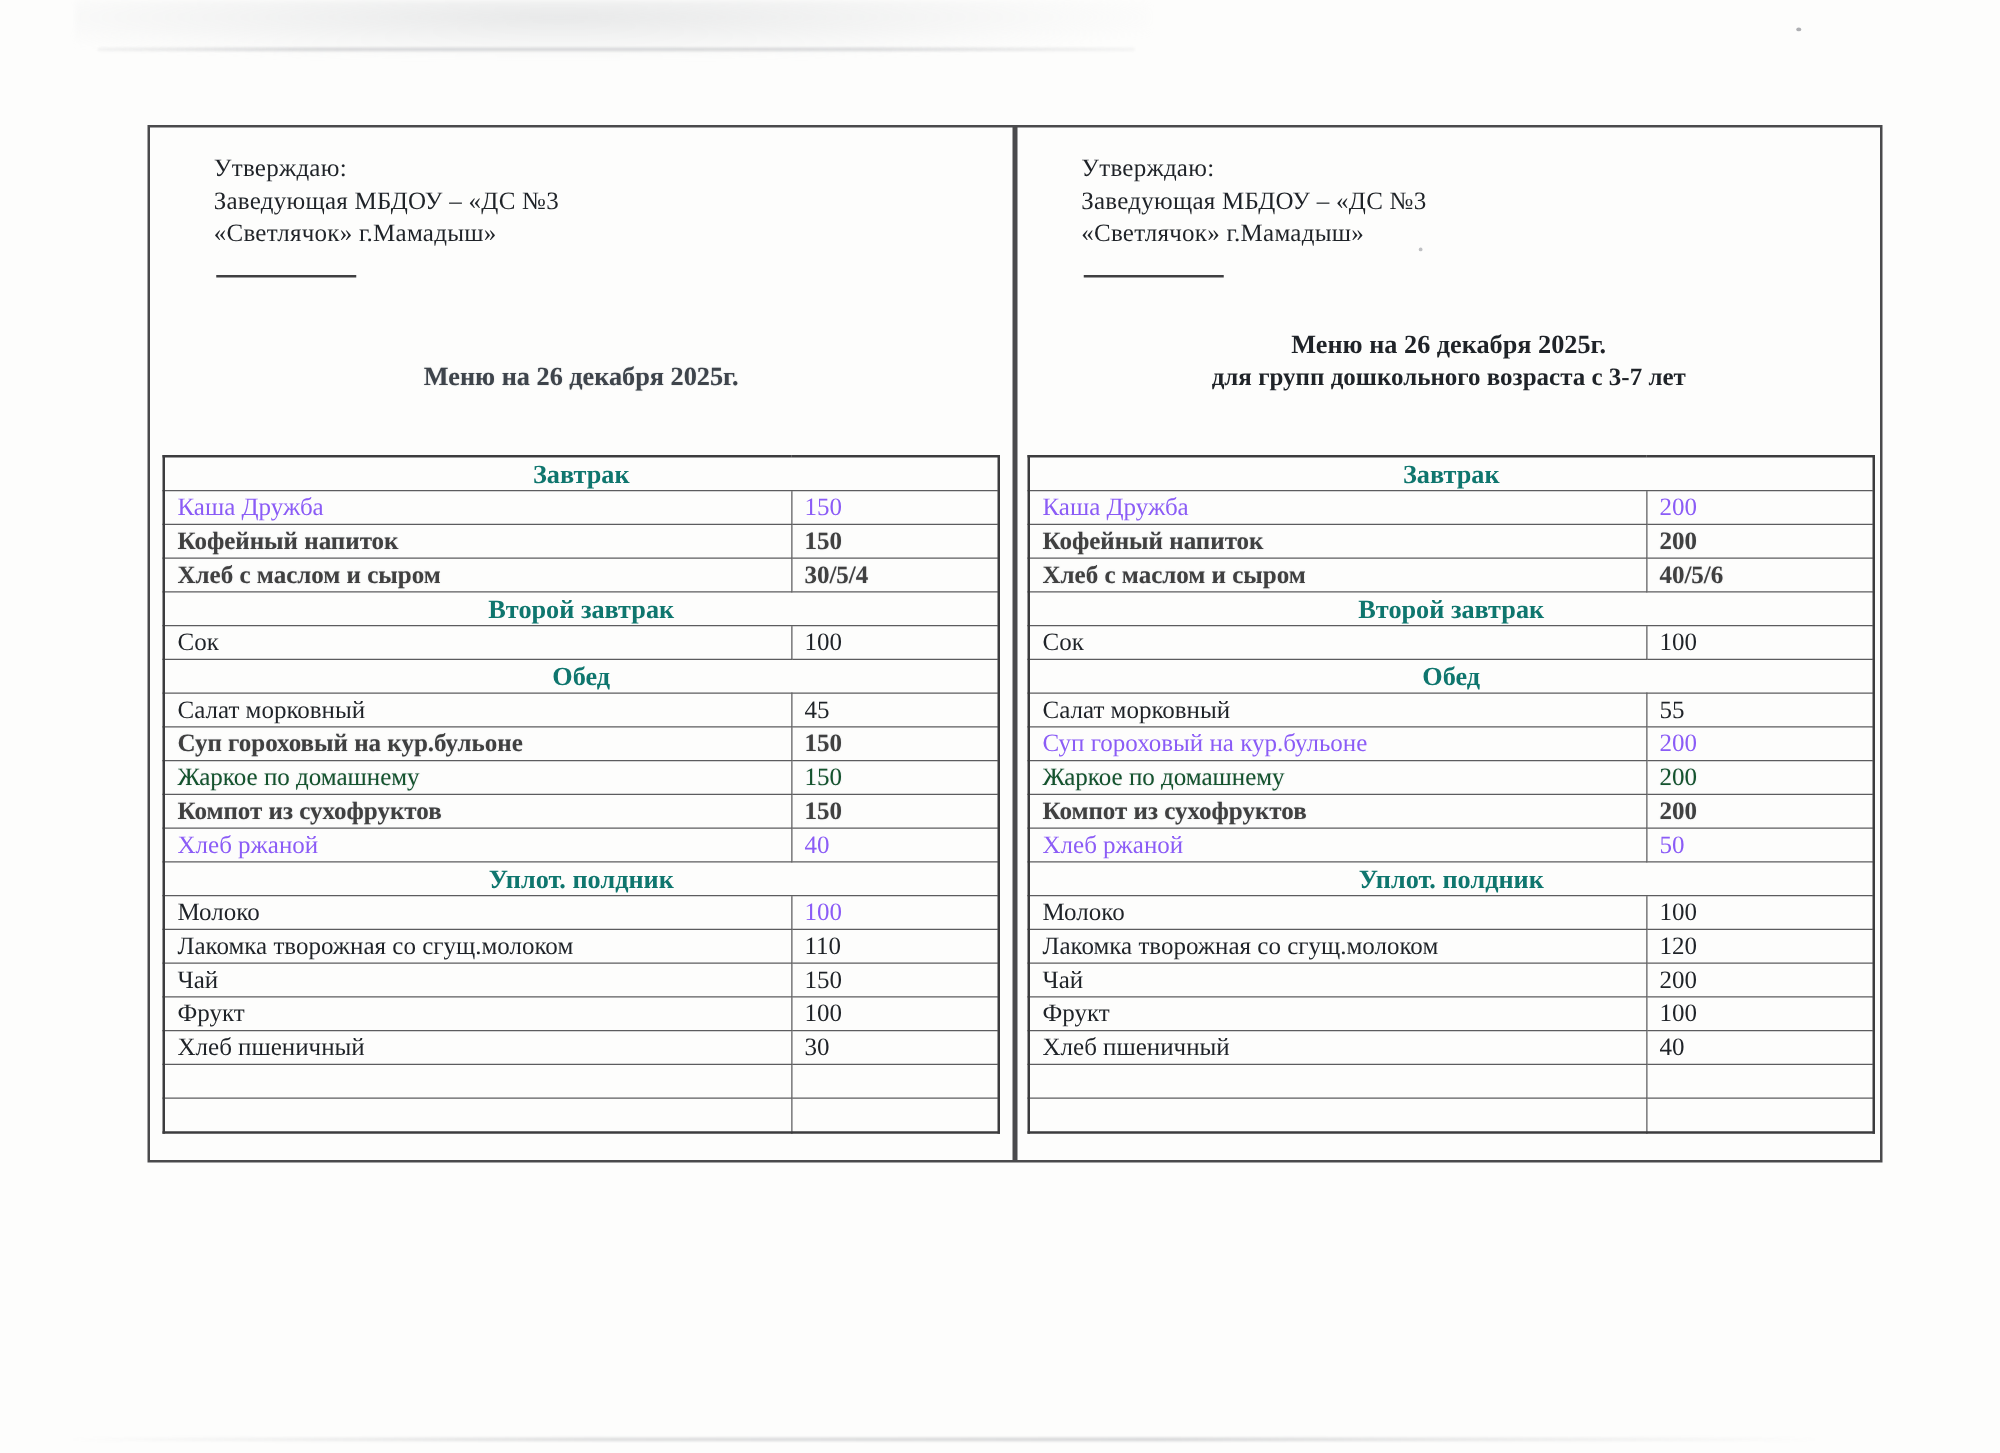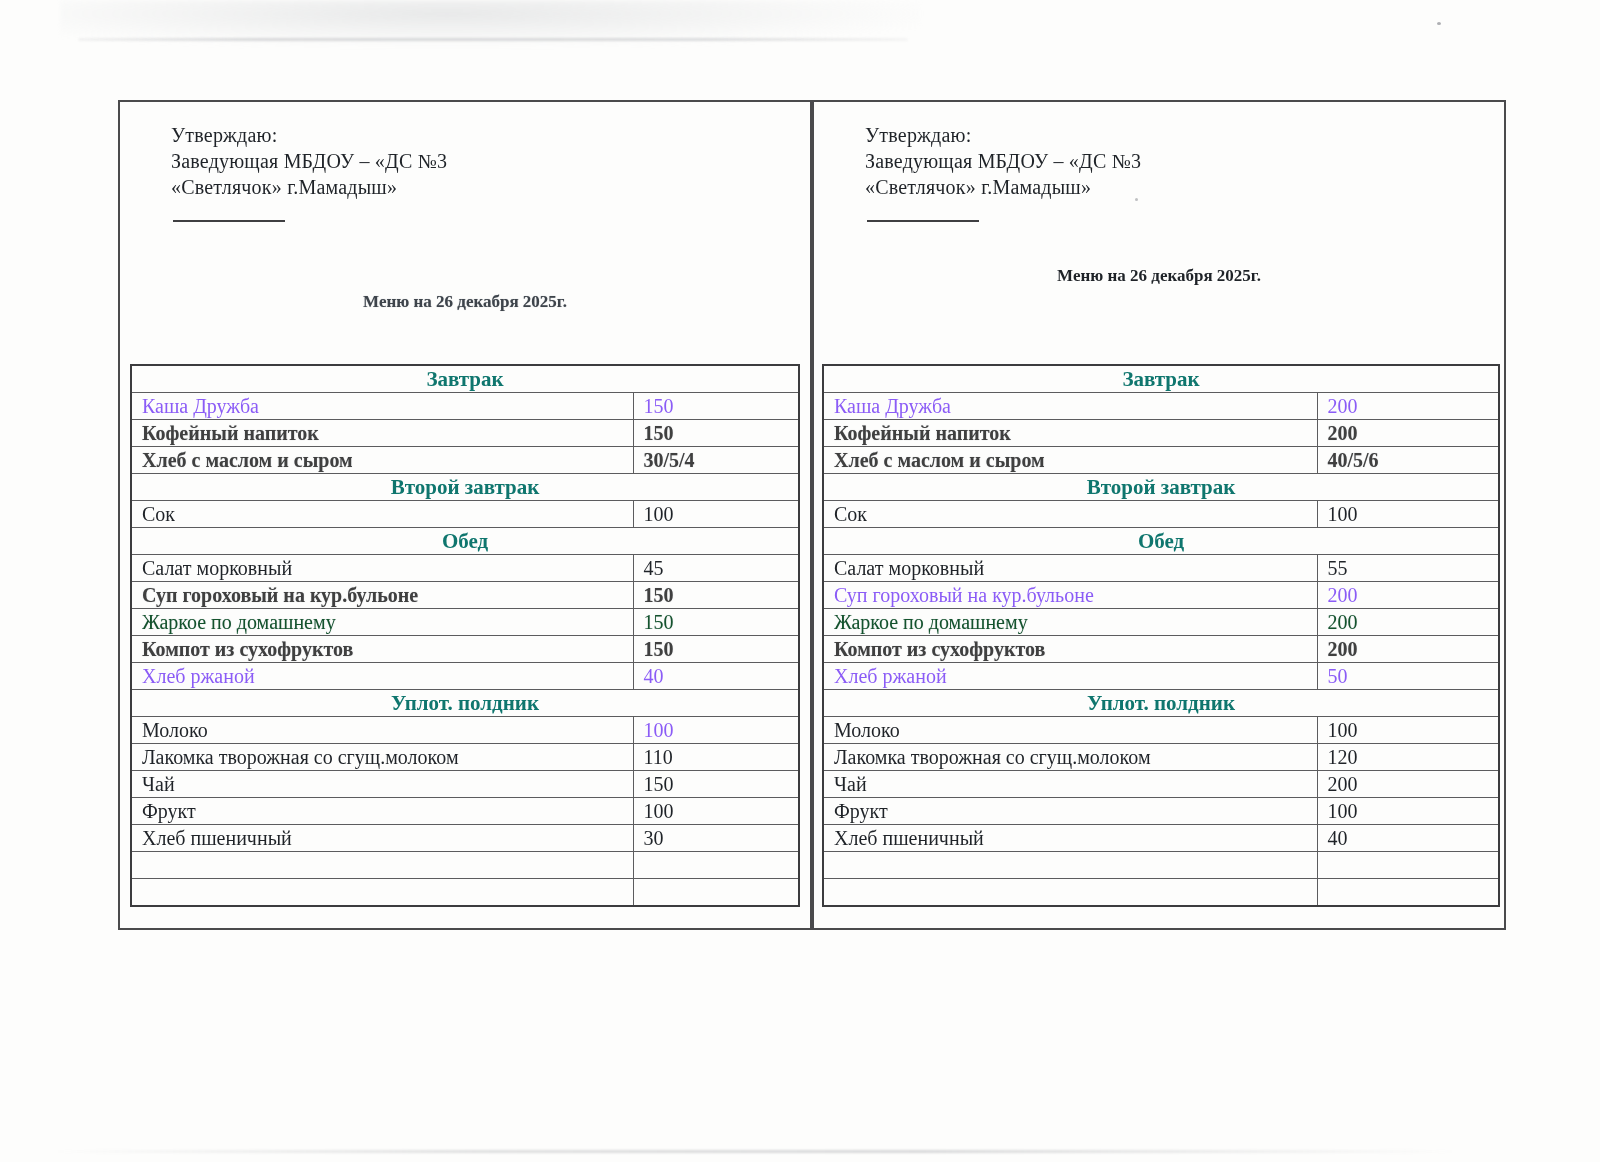--- a/index.html
+++ b/index.html
@@ -24,21 +24,21 @@
 
   
   .panel{position:absolute;top:100px;height:826px;border:2px solid #4a4a4c;background:transparent;}
   #panel-left{left:118px;width:690px;}
   #panel-right{left:812px;width:690px;}
 
   .approval{position:absolute;top:20px;left:12px;font-size:20px;line-height:26px;letter-spacing:.2px;margin-left:39px;}
   .sig-line{margin-top:20px;margin-left:2px;width:112px;height:0;border-bottom:2px solid #3f3f41;}
 
   .title{position:absolute;left:0;width:100%;text-align:center;font-weight:bold;}
-  .title .t1{font-size:17px;line-height:27px;}
+  .title .t1{font-size:21px;line-height:27px;}
   .title .t2{font-size:20px;line-height:26px;}
   #panel-left  .title{top:186px;}
   #panel-right .title{top:160px;}
   
   #panel-left .title .t1{color:#3e444b;text-shadow:0 0 1px rgba(90,100,110,.45);}
 
   
   table.menu{position:absolute;border-collapse:collapse;table-layout:fixed;
     border:2px solid #3c3c3e;}
   #panel-left  table.menu{left:10px;top:262px;width:668px;}
@@ -159,20 +159,21 @@
 
 <div class="panel" id="panel-right">
   <div class="approval">
     <div>Утверждаю:</div>
     <div>Заведующая МБДОУ – «ДС №3</div>
     <div>«Светлячок» г.Мамадыш»</div>
     <div class="sig-line"></div>
   </div>
   <div class="title">
     <div class="t1">Меню на 26 декабря 2025г.</div>
+    <div class="t2">для групп дошкольного возраста с 3-7 лет</div>
   </div>
   <table class="menu">
     <colgroup>
         <col style="width:494px">
         <col style="width:182px">
       </colgroup>
     <tbody>
       <tr class="sec">
           <td colspan="2">Завтрак</td>
         </tr>

